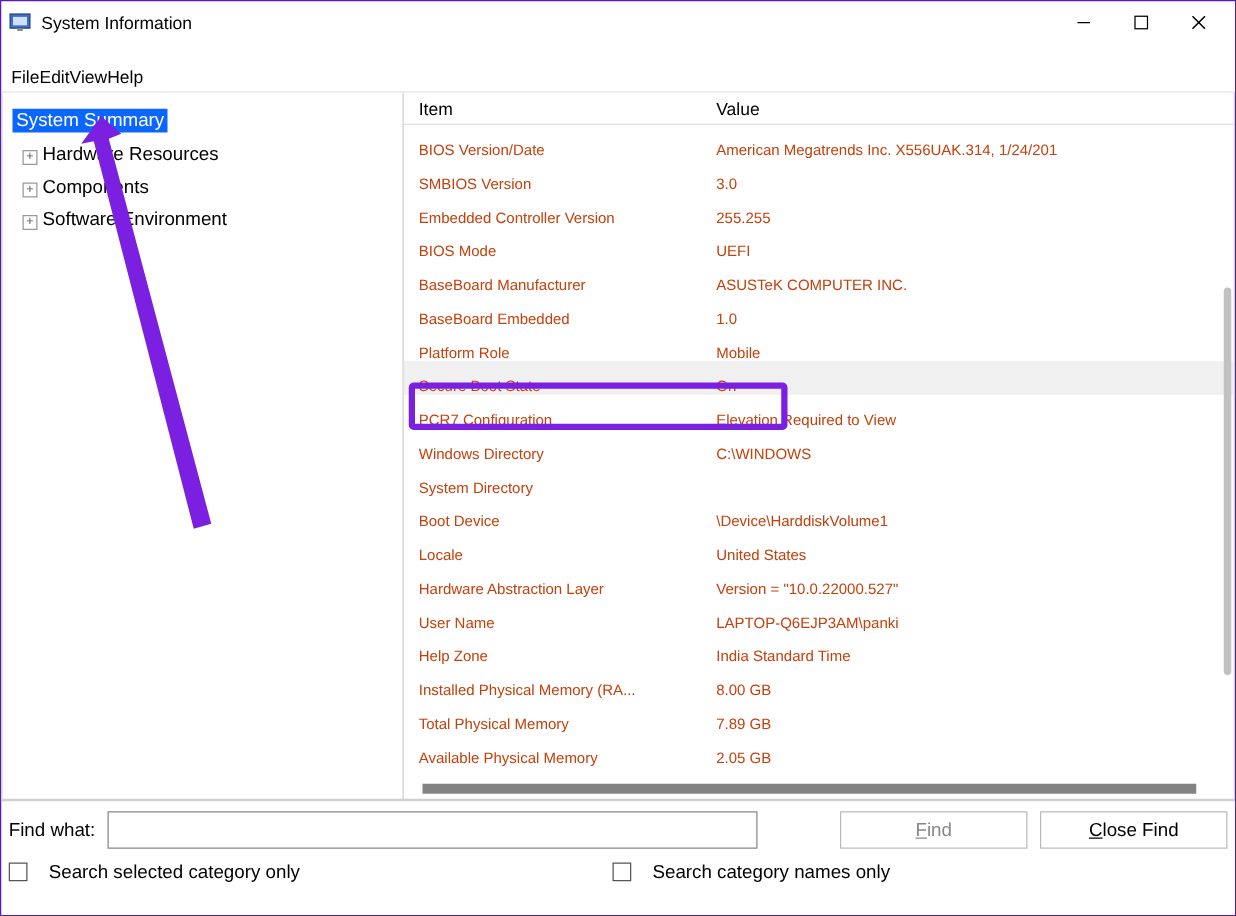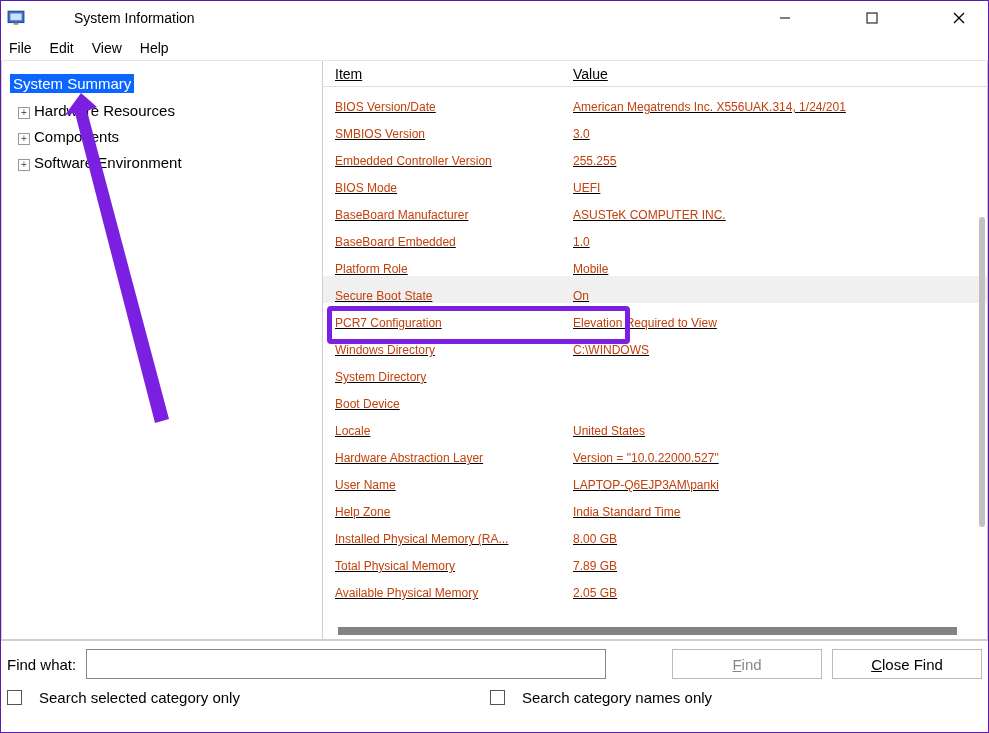--- a/index.html
+++ b/index.html
@@ -1,30 +1,30 @@
 <!DOCTYPE html>
 <html><head>
 <meta charset="utf-8">
 <style>
 * { box-sizing: border-box; margin: 0; padding: 0; font-family: "Segoe UI", Tahoma, sans-serif; }
 html, body { width: 989px; height: 733px; overflow: hidden; background: #fff; }
 .window { width: 989px; height: 733px; border: 1px solid #5a1bb3; display: flex; flex-direction: column; position: relative; }
-.titlebar { height: 34px; display: flex; align-items: center; padding: 0 6px; font-size: 14px; color: #000; gap: 41px; }
+.titlebar { height: 34px; display: flex; align-items: center; padding: 0 6px; font-size: 14px; color: #000; }
 .titlebar .app-icon { width: 18px; height: 18px; margin-right: 8px; }
 .titlebar-title { flex: 0 0 auto; }
 .titlebar-spacer { flex: 1; }
 .winbtn { width: 46px; height: 32px; display: flex; align-items: center; justify-content: center; }
-.menubar { height: 26px; display: flex; align-items: center; gap: 18px; padding: 0 8px; font-size: 14px; border-bottom: 1px solid #e6e6e6; }
+.menubar { height: 26px; display: flex; align-items: center; padding: 0 8px; font-size: 14px; border-bottom: 1px solid #e6e6e6; margin-top: 13px; }
 .menubar span { cursor: default; }
 .content { flex: 1; display: flex; min-height: 0; }
 .tree { width: 322px; border: 1px solid #cfcfcf; border-top: none; padding: 6px 8px; font-size: 15px; color: #000; position: relative; }
 .tree-item { display: flex; align-items: flex-end; height: 26px; gap: 4px; }
 .tree-item.selected .label { background: #0a66ff; color: #fff; padding: 1px 3px; }
 .tree-item .expander { width: 12px; height: 12px; border: 1px solid #999; display: inline-flex; align-items: center; justify-content: center; font-size: 10px; line-height: 1; color: #555; }
-.main { flex: 1; border: 1px solid #cfcfcf; border-left: none; border-top: none; display: flex; flex-direction: column; min-width: 0; position: relative; text-decoration: underline; }
+.main { flex: 1; border: 1px solid #cfcfcf; border-left: none; border-top: none; display: flex; flex-direction: column; min-width: 0; position: relative; }
 .grid-header { display: flex; height: 26px; align-items: center; font-size: 14px; border-bottom: 1px solid #e0e0e0; }
 .col-item { width: 244px; padding-left: 12px; }
 .col-value { flex: 1; padding-left: 6px; }
 .grid-body { flex: 1; overflow: hidden; position: relative; }
 .row { display: flex; height: 27px; align-items: flex-end; font-size: 12px; color: #c2410c; }
 .row .c1 { width: 244px; padding-left: 12px; white-space: nowrap; overflow: hidden; text-overflow: ellipsis; }
 .row .c2 { flex: 1; padding-left: 6px; white-space: nowrap; overflow: hidden; }
 .highlight-row { background: #f0f0f0; }
 .vscroll { position: absolute; right: 2px; top: 130px; width: 6px; height: 310px; background: #c1c1c1; border-radius: 3px; }
 .hscroll { position: absolute; left: 15px; right: 30px; bottom: 4px; height: 8px; background: #838383; }
@@ -142,20 +142,21 @@
           </div>
           <div class="row">
             <div class="c1">Windows Directory</div>
             <div class="c2">C:\WINDOWS</div>
           </div>
           <div class="row">
             <div class="c1">System Directory</div>
           </div>
           <div class="row">
             <div class="c1">Boot Device</div>
+            <div class="c2">\Device\HarddiskVolume1</div>
           </div>
           <div class="row">
             <div class="c1">Locale</div>
             <div class="c2">United States</div>
           </div>
           <div class="row">
             <div class="c1">Hardware Abstraction Layer</div>
             <div class="c2">Version = "10.0.22000.527"</div>
           </div>
           <div class="row">

